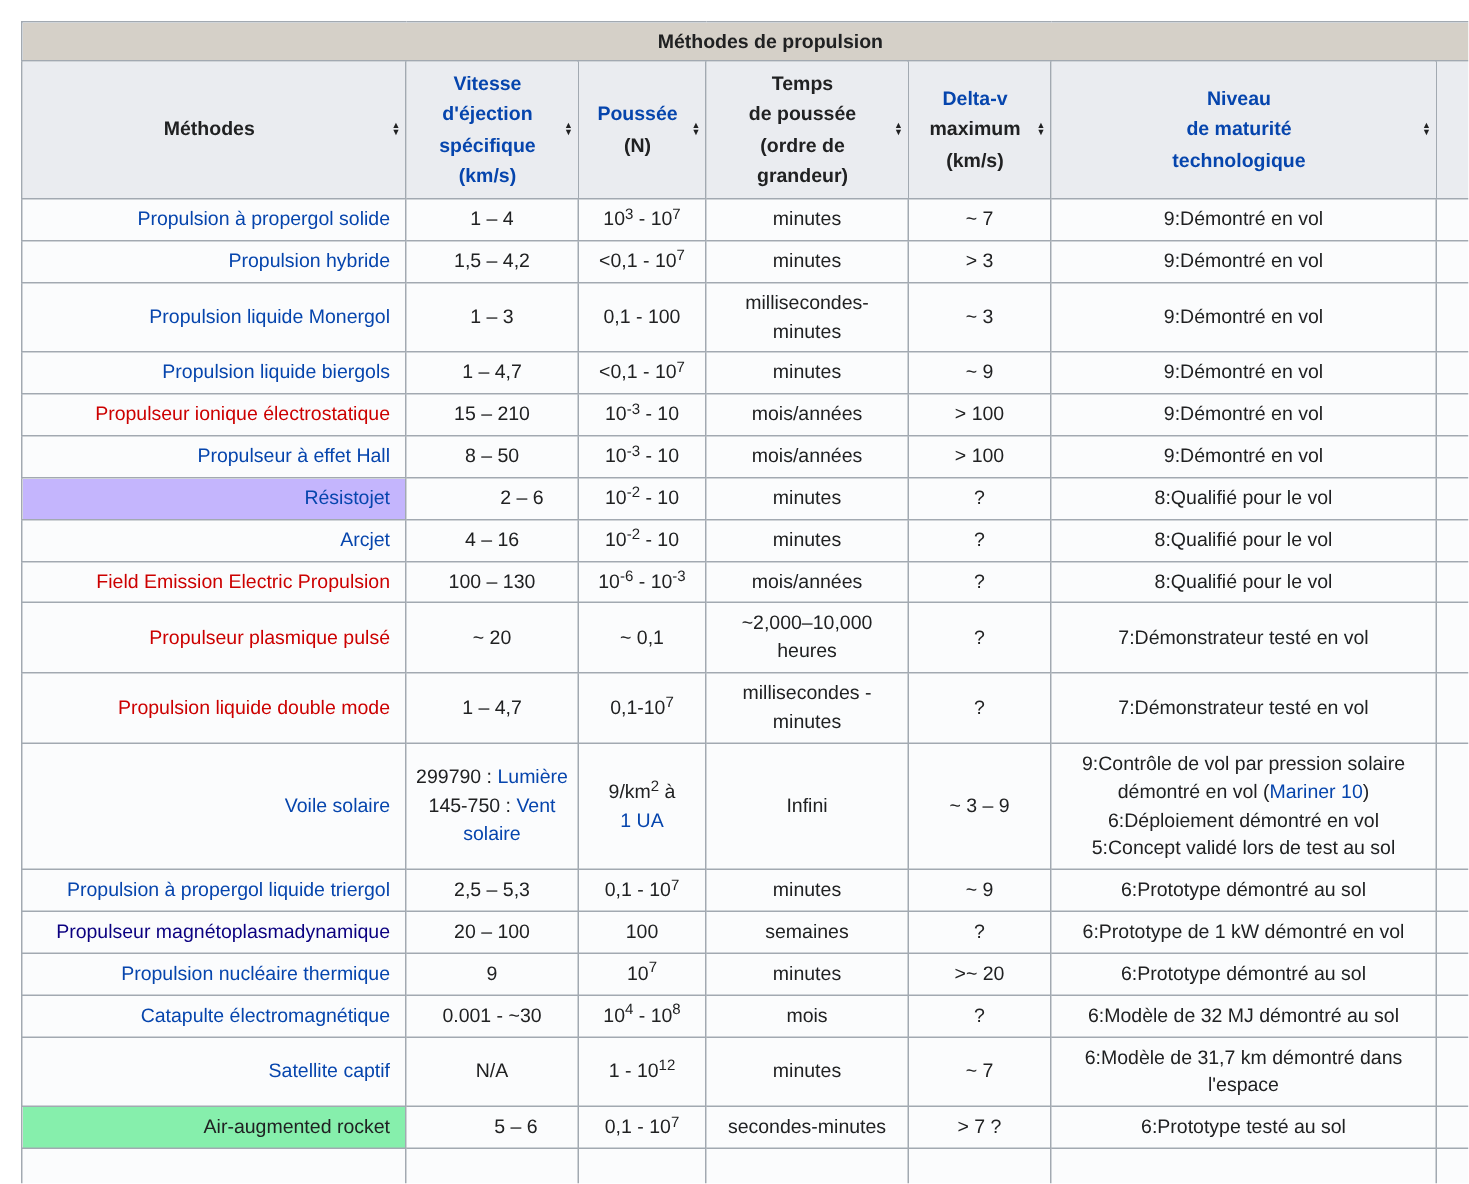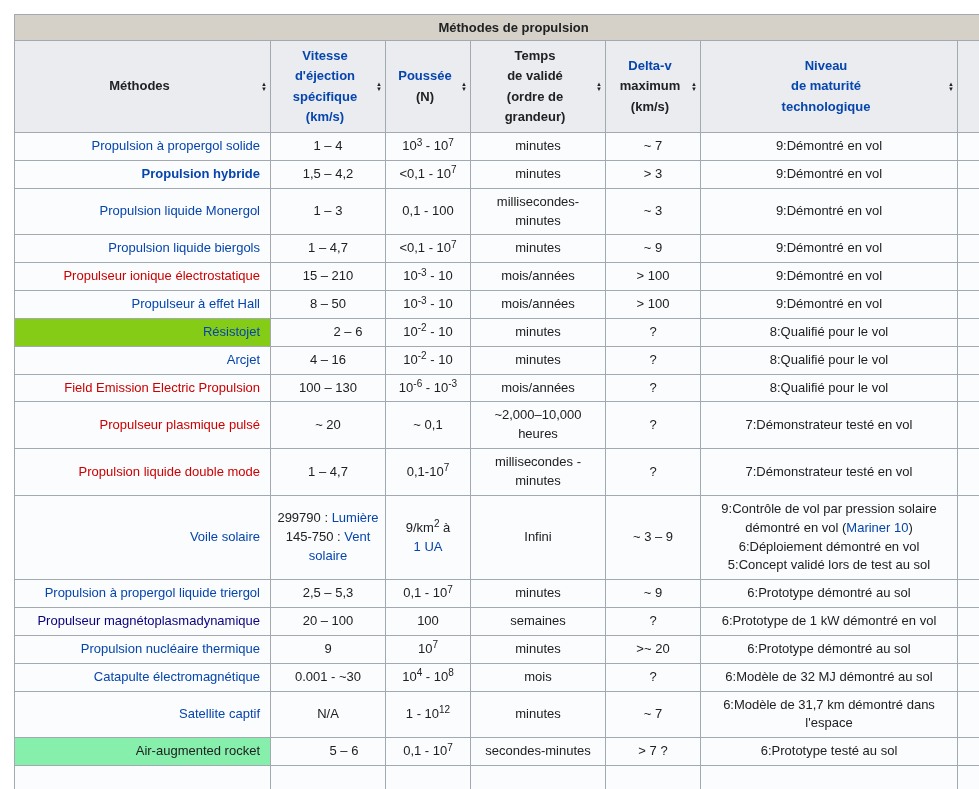--- a/index.html
+++ b/index.html
@@ -82,21 +82,21 @@
           <th class="col" style="background: rgb(234, 236, 240);">
             <span class="hline"><a class="lnk c-blue">Poussée</a></span>
             <span class="hline"><span class="c-black">(N)</span></span>
             <span class="sort">
               <span>▲</span>
               <span>▼</span>
             </span>
           </th>
           <th class="col" style="background: rgb(234, 236, 240);">
             <span class="hline"><span class="c-black">Temps</span></span>
-            <span class="hline"><span class="c-black">de validé</span></span>
+            <span class="hline"><span class="c-black">de poussée</span></span>
             <span class="hline"><span class="c-black">(ordre de</span></span>
             <span class="hline"><span class="c-black">grandeur)</span></span>
             <span class="sort">
               <span>▲</span>
               <span>▼</span>
             </span>
           </th>
           <th class="col" style="background: rgb(234, 236, 240);">
             <span class="hline"><a class="lnk c-blue">Delta-v</a></span>
             <span class="hline"><span class="c-black">maximum</span></span>
@@ -122,21 +122,21 @@
         <tr>
           <td class="cell-methode" style="background: rgb(251, 252, 253);"><a class="lnk c-blue">Propulsion à propergol solide</a></td>
           <td style="background: rgb(251, 252, 253);"><span class="c-black">1 – 4</span></td>
           <td style="background: rgb(251, 252, 253);"><span class="c-black">10<sup>3</sup> - 10<sup>7</sup></span></td>
           <td style="background: rgb(251, 252, 253);"><span class="c-black">minutes</span></td>
           <td style="background: rgb(251, 252, 253);"><span class="c-black">~ 7</span></td>
           <td style="background: rgb(251, 252, 253);"><span class="c-black">9:Démontré en vol</span></td>
           <td style="background: rgb(251, 252, 253);"></td>
         </tr>
         <tr>
-          <td class="cell-methode" style="background: rgb(251, 252, 253); font-weight: bold;"><a class="lnk c-blue">Propulsion hybride</a></td>
+          <td class="cell-methode" style="background: rgb(251, 252, 253);"><a class="lnk c-blue">Propulsion hybride</a></td>
           <td style="background: rgb(251, 252, 253);"><span class="c-black">1,5 – 4,2</span></td>
           <td style="background: rgb(251, 252, 253);"><span class="c-black">&lt;0,1 - 10<sup>7</sup></span></td>
           <td style="background: rgb(251, 252, 253);"><span class="c-black">minutes</span></td>
           <td style="background: rgb(251, 252, 253);"><span class="c-black">&gt; 3</span></td>
           <td style="background: rgb(251, 252, 253);"><span class="c-black">9:Démontré en vol</span></td>
           <td style="background: rgb(251, 252, 253);"></td>
         </tr>
         <tr>
           <td class="cell-methode" style="background: rgb(251, 252, 253);"><a class="lnk c-blue">Propulsion liquide Monergol</a></td>
           <td style="background: rgb(251, 252, 253);"><span class="c-black">1 – 3</span></td>
@@ -167,21 +167,21 @@
         <tr>
           <td class="cell-methode" style="background: rgb(251, 252, 253);"><a class="lnk c-blue">Propulseur à effet Hall</a></td>
           <td style="background: rgb(251, 252, 253);"><span class="c-black">8 – 50</span></td>
           <td style="background: rgb(251, 252, 253);"><span class="c-black">10<sup>-3</sup> - 10</span></td>
           <td style="background: rgb(251, 252, 253);"><span class="c-black">mois/années</span></td>
           <td style="background: rgb(251, 252, 253);"><span class="c-black">&gt; 100</span></td>
           <td style="background: rgb(251, 252, 253);"><span class="c-black">9:Démontré en vol</span></td>
           <td style="background: rgb(251, 252, 253);"></td>
         </tr>
         <tr>
-          <td class="cell-methode" style="background: #84cc16;"><a class="lnk c-blue">Résistojet</a></td>
+          <td class="cell-methode" style="background: #c4b5fd;"><a class="lnk c-blue">Résistojet</a></td>
           <td style="background: rgb(251, 252, 253); padding-left: 44px;"><span class="c-black">2 – 6</span></td>
           <td style="background: rgb(251, 252, 253);"><span class="c-black">10<sup>-2</sup> - 10</span></td>
           <td style="background: rgb(251, 252, 253);"><span class="c-black">minutes</span></td>
           <td style="background: rgb(251, 252, 253);"><span class="c-black">?</span></td>
           <td style="background: rgb(251, 252, 253);"><span class="c-black">8:Qualifié pour le vol</span></td>
           <td style="background: rgb(251, 252, 253);"></td>
         </tr>
         <tr>
           <td class="cell-methode" style="background: rgb(251, 252, 253);"><a class="lnk c-blue">Arcjet</a></td>
           <td style="background: rgb(251, 252, 253);"><span class="c-black">4 – 16</span></td>

